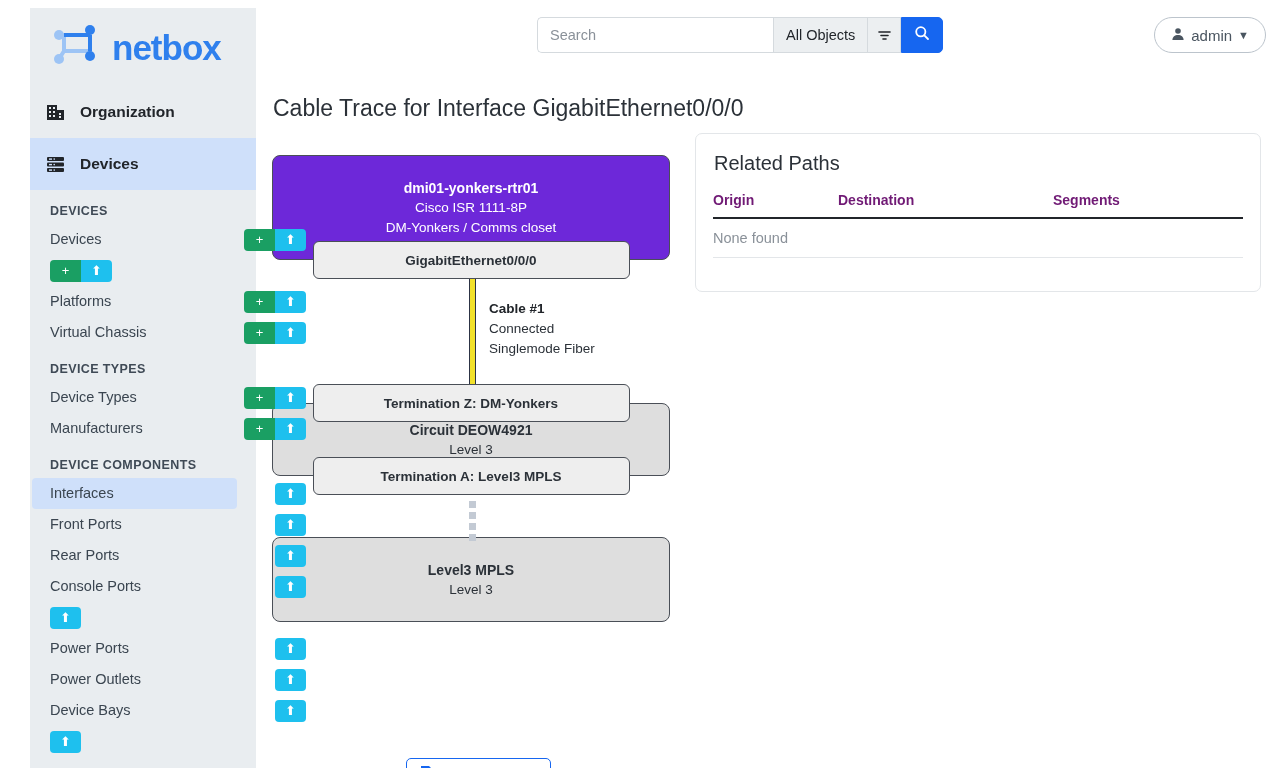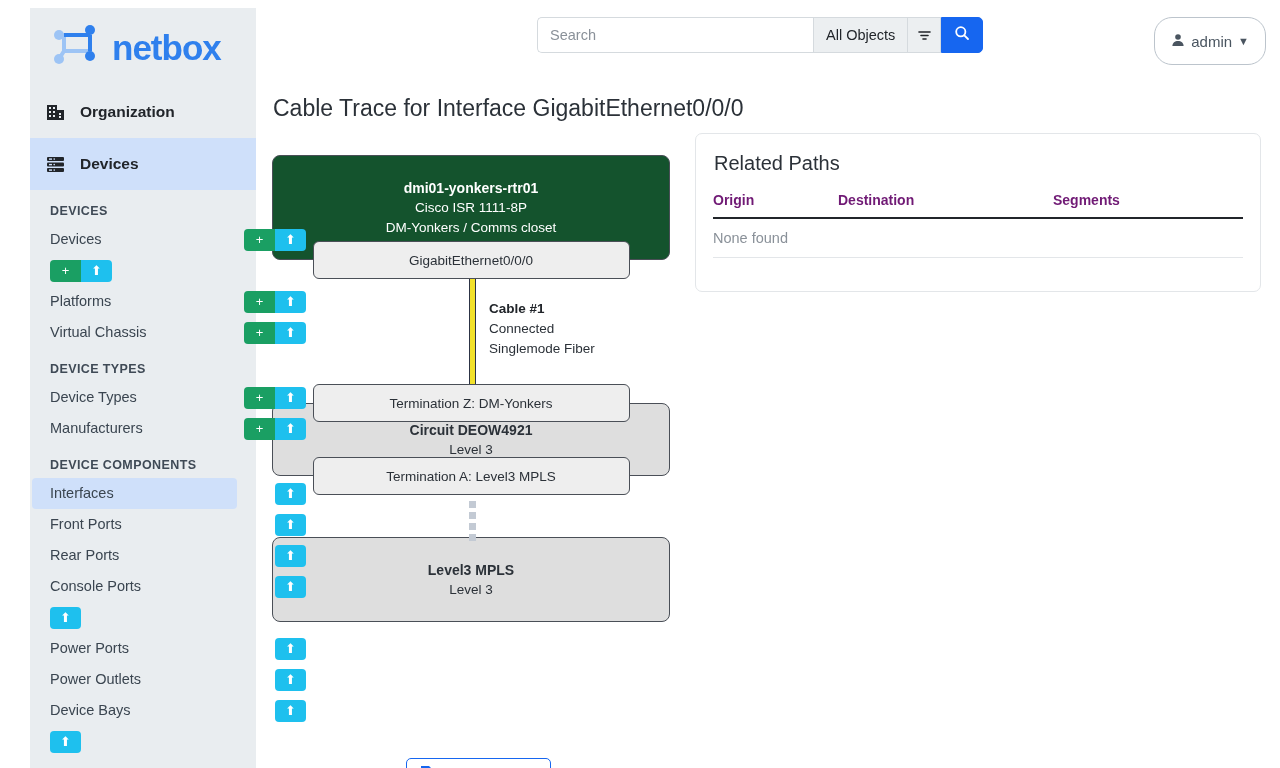--- a/index.html
+++ b/index.html
@@ -80,21 +80,21 @@
   
   #topbar {
     position: absolute; left: 256px; top: 0; right: 0; height: 70px;
     background: #fff;
   }
   #searchwrap {
     position: absolute; left: 281px; top: 17px;
     display: flex; align-items: stretch; height: 36px;
   }
   #search-input {
-    width: 276px; height: 36px;
+    width: 236px; height: 36px;
     border: 1px solid #d5dade; border-right: none;
     border-radius: 5px 0 0 5px;
     padding: 0 12px; font-size: 14.5px; font-family: inherit;
     color: #21252a; outline: none; background: #fff;
   }
   #search-input::placeholder { color: #8a9199; }
   #obj-select {
     height: 36px; min-width: 92px;
     background: #eceff1; border: 1px solid #d5dade; border-right: none;
     display: flex; align-items: center; justify-content: center;
@@ -107,21 +107,21 @@
     cursor: pointer; color: #21252a;
   }
   #search-btn {
     width: 42px; height: 36px; background: #1666f0;
     border: 1px solid #1666f0; border-radius: 0 5px 5px 0;
     display: flex; align-items: center; justify-content: center;
     cursor: pointer;
   }
   #user-menu {
     position: absolute; right: 14px; top: 17px;
-    height: 48px; min-width: 100px;
+    height: 36px; min-width: 100px;
     border: 1px solid #bcc4cc; border-radius: 18px;
     display: flex; align-items: center; justify-content: center; gap: 6px;
     padding: 17px 16px; font-size: 15px; color: #4a5560;
     cursor: pointer; background:#fff;
   }
 
   
   #main { position: absolute; left: 256px; top: 70px; right: 0; bottom: 0; background: #fff; }
   #page-title {
     position: absolute; left: 17px; top: 3px;
@@ -129,32 +129,32 @@
   }
 
   
   #trace { position: absolute; left: 16px; top: 85px; width: 398px; }
   .node {
     width: 398px; border-radius: 8px;
     border: 1px solid #4a4f57;
     display: flex; flex-direction: column; align-items: center; justify-content: center;
     text-align: center;
   }
-  .node-device { background: #14532d; height: 105px; color: #fff; }
+  .node-device { background: #6d28d9; height: 105px; color: #fff; }
   .node-device .l1 { font-size: 14px; font-weight: bold; line-height: 20px; }
   .node-device .l2, .node-device .l3 { font-size: 13.5px; line-height: 20px; }
   .node-grey { background: #dedede; color: #2b3138; }
   .node-grey .l1 { font-size: 14px; font-weight: bold; line-height: 20px; }
   .node-grey .l2 { font-size: 13.5px; line-height: 20px; }
 
   .term {
     width: 317px; height: 38px; margin: 0 auto;
     background: #eeeeee; border: 1px solid #4a4f57; border-radius: 6px;
     display: flex; align-items: center; justify-content: center;
-    font-size: 13.5px; font-weight: normal; color: #2b3138;
+    font-size: 13.5px; font-weight: bold; color: #2b3138;
   }
 
   .cable-seg { position: relative; height: 105px; }
   .cable-line {
     position: absolute; left: 197px; top: 0; width: 7px; height: 105px;
     background: #f2e12a; border-left: 1.5px solid #2c3345; border-right: 1.5px solid #2c3345;
   }
   .cable-info { position: absolute; left: 217px; top: 20px; text-align: left; }
   .cable-info .c1 { font-size: 13.5px; font-weight: bold; line-height: 20px; }
   .cable-info .c2, .cable-info .c3 { font-size: 13.5px; line-height: 20px; color: #2b3138; }

